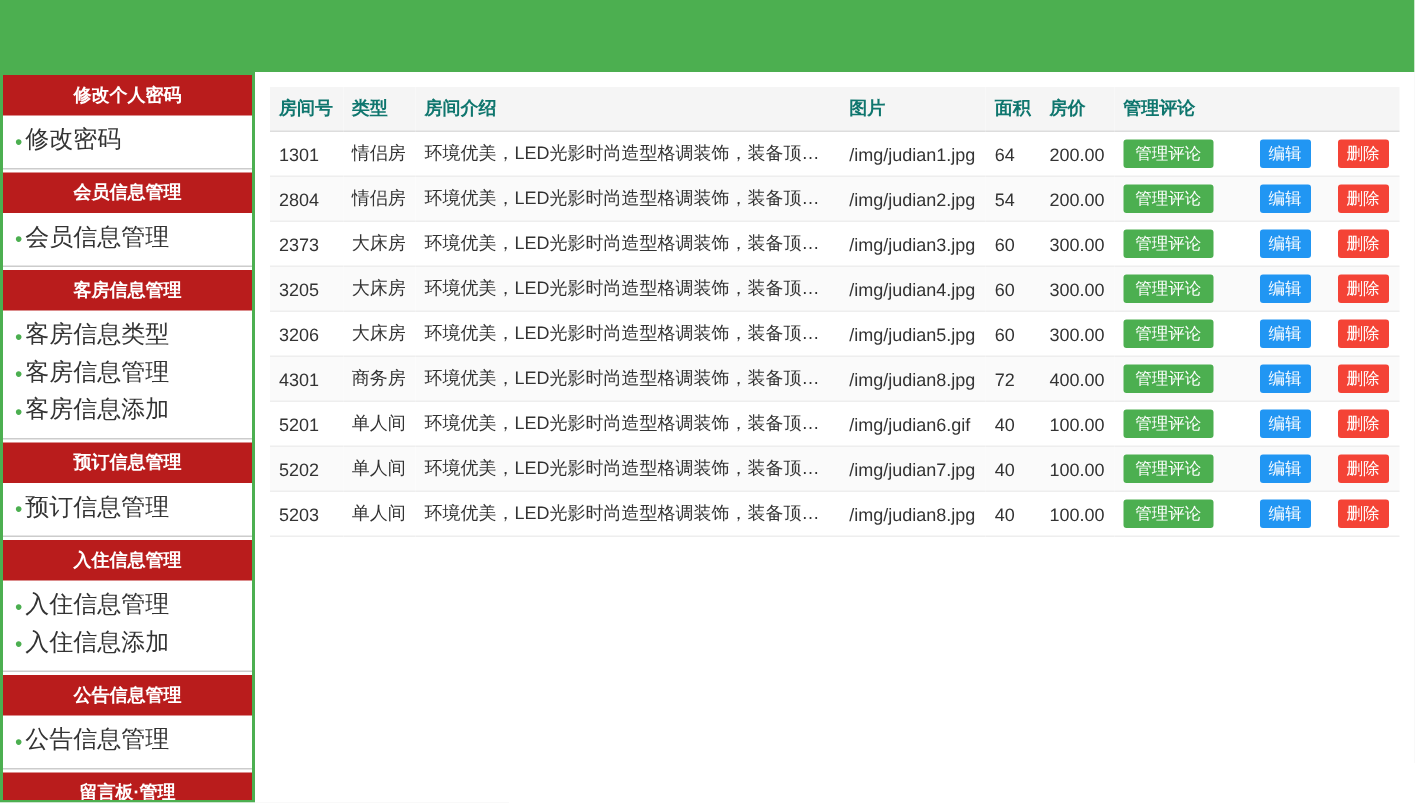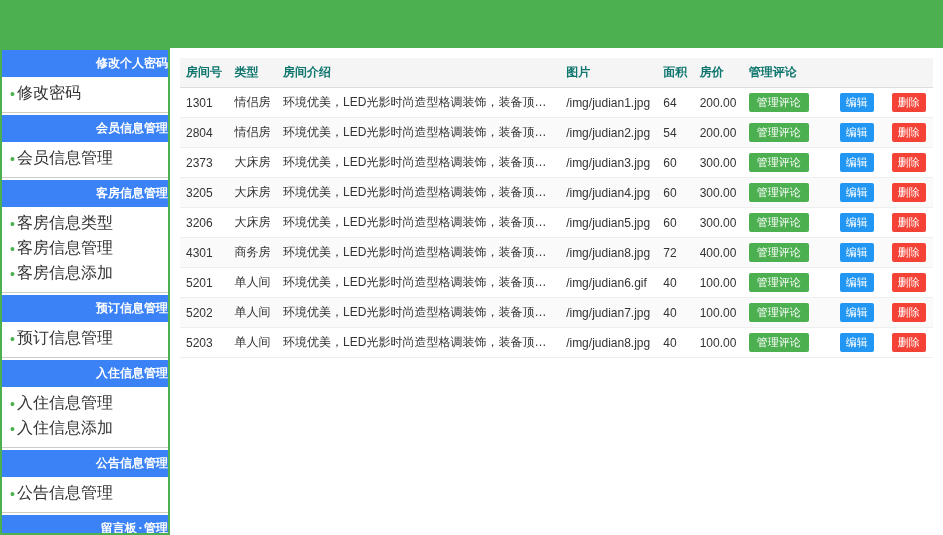--- a/index.html
+++ b/index.html
@@ -41,27 +41,26 @@
     
     .sidebar {
       width: 170px;
       min-width: 170px;
       background: #fff;
       border: 2px solid #4CAF50;
       overflow-y: auto;
       flex-shrink: 0;
     }
     .sidebar-section-title {
-      background: #3b82f6;
-      color: white;
-      text-align: right;
+      background: #b91c1c;
+      color: white;
+      text-align: center;
       padding: 5px 0;
       font-size: 12px;
       font-weight: bold;
-      font-family: Liberation Mono, monospace;
     }
     .sidebar-items {
       padding: 4px 8px;
     }
     .sidebar-item {
       display: flex;
       align-items: center;
       padding: 2px 0;
       color: #333;
       font-size: 16px;

